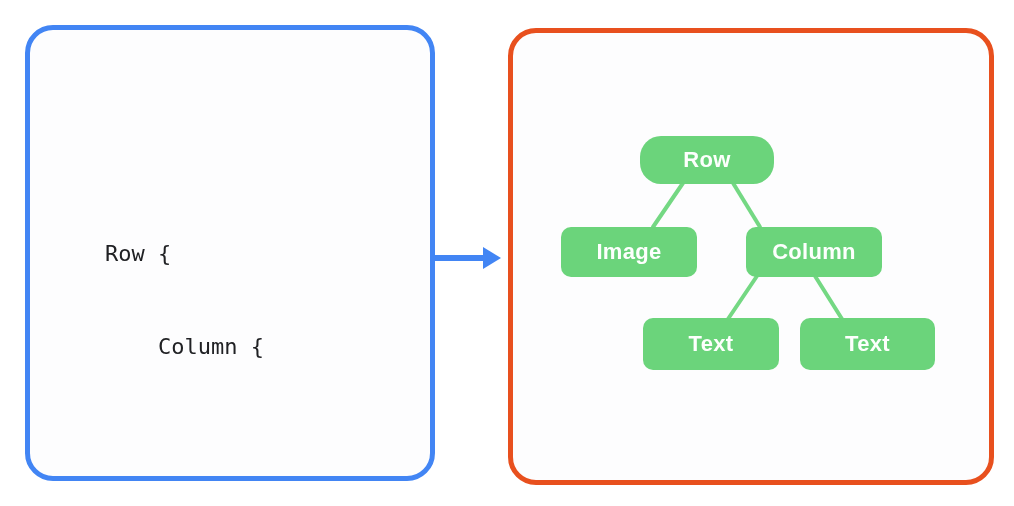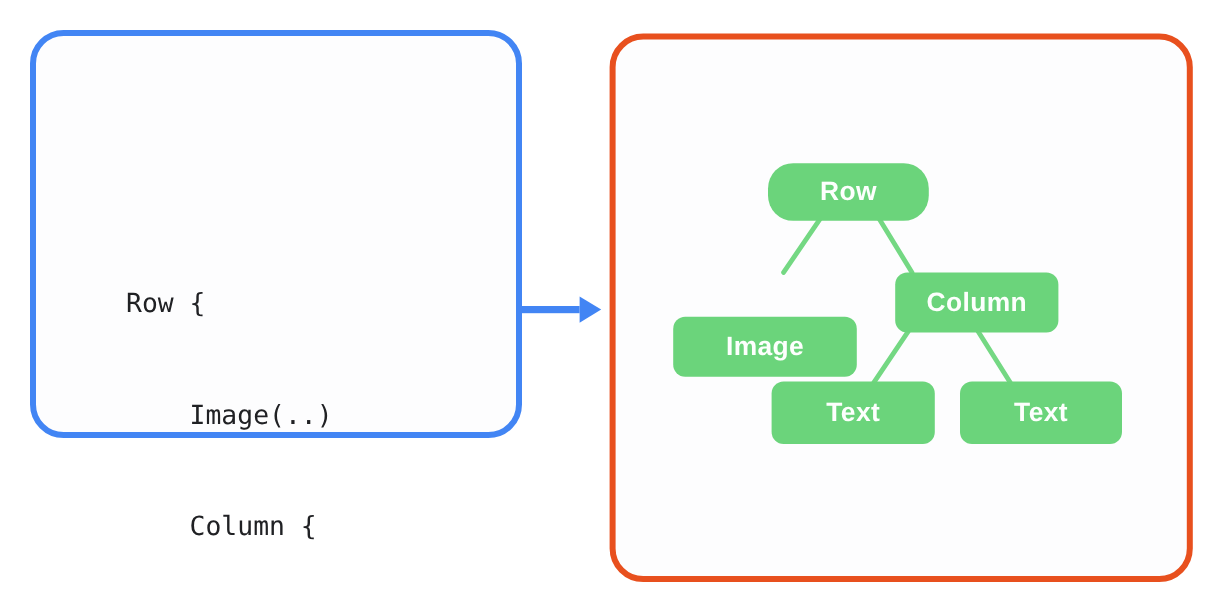--- a/index.html
+++ b/index.html
@@ -15,21 +15,21 @@
   html,body{margin:0;padding:0;}
   body{
     width:1014px;height:506px;position:relative;background:#ffffff;
     font-family:"Liberation Sans",sans-serif;overflow:hidden;
   }
   .panel{
     position:absolute;box-sizing:border-box;background:var(--c-panel_bg);
     border-radius:28px;
   }
   .code-panel{
-    left:25px;top:25px;width:410px;height:340px;
+    left:25px;top:25px;width:410px;height:456px;
     border:5px solid var(--c-code_panel_border);
   }
   .tree-panel{
     left:508px;top:28px;width:486px;height:457px;
     border:5px solid var(--c-tree_panel_border);
   }
   .code-block{
     position:absolute;left:75px;top:146px;
     font-family:"DejaVu Sans Mono","Liberation Mono",monospace;
     font-size:22px;line-height:31px;color:var(--c-code_text);
@@ -43,32 +43,31 @@
     border-bottom:11px solid transparent;
   }
   .tree-connectors{position:absolute;left:0;top:0;width:476px;height:447px;}
   .tree-node{
     position:absolute;box-sizing:border-box;border-radius:10px;
     background:var(--c-node_fill);color:var(--c-node_text);
     display:flex;align-items:center;justify-content:center;
     font-size:22px;font-weight:bold;letter-spacing:0.3px;
   }
   .node-row   {left:127px;top:103px;width:134px;height:48px;border-radius:21px;}
-  .node-image {left:48px; top:194px;width:153px;height:50px;margin-top:37px;}
+  .node-image {left:48px; top:194px;width:136px;height:50px;}
   .node-column{left:205px;top:194px;width:136px;height:50px;margin-left:28px;}
   .node-text1 {left:130px;top:285px;width:136px;height:52px;}
   .node-text2 {left:287px;top:285px;width:135px;height:52px;}
 </style>
 </head>
 <body>
 
 <div class="panel code-panel">
   <div class="code-block">
     <div>Row {</div>
-    <div>    Image(..)</div>
     <div>    Column {</div>
     
     
     
     
   </div>
 </div>
 
 <div class="flow-arrow"></div>
 <div class="flow-arrow-head"></div>

